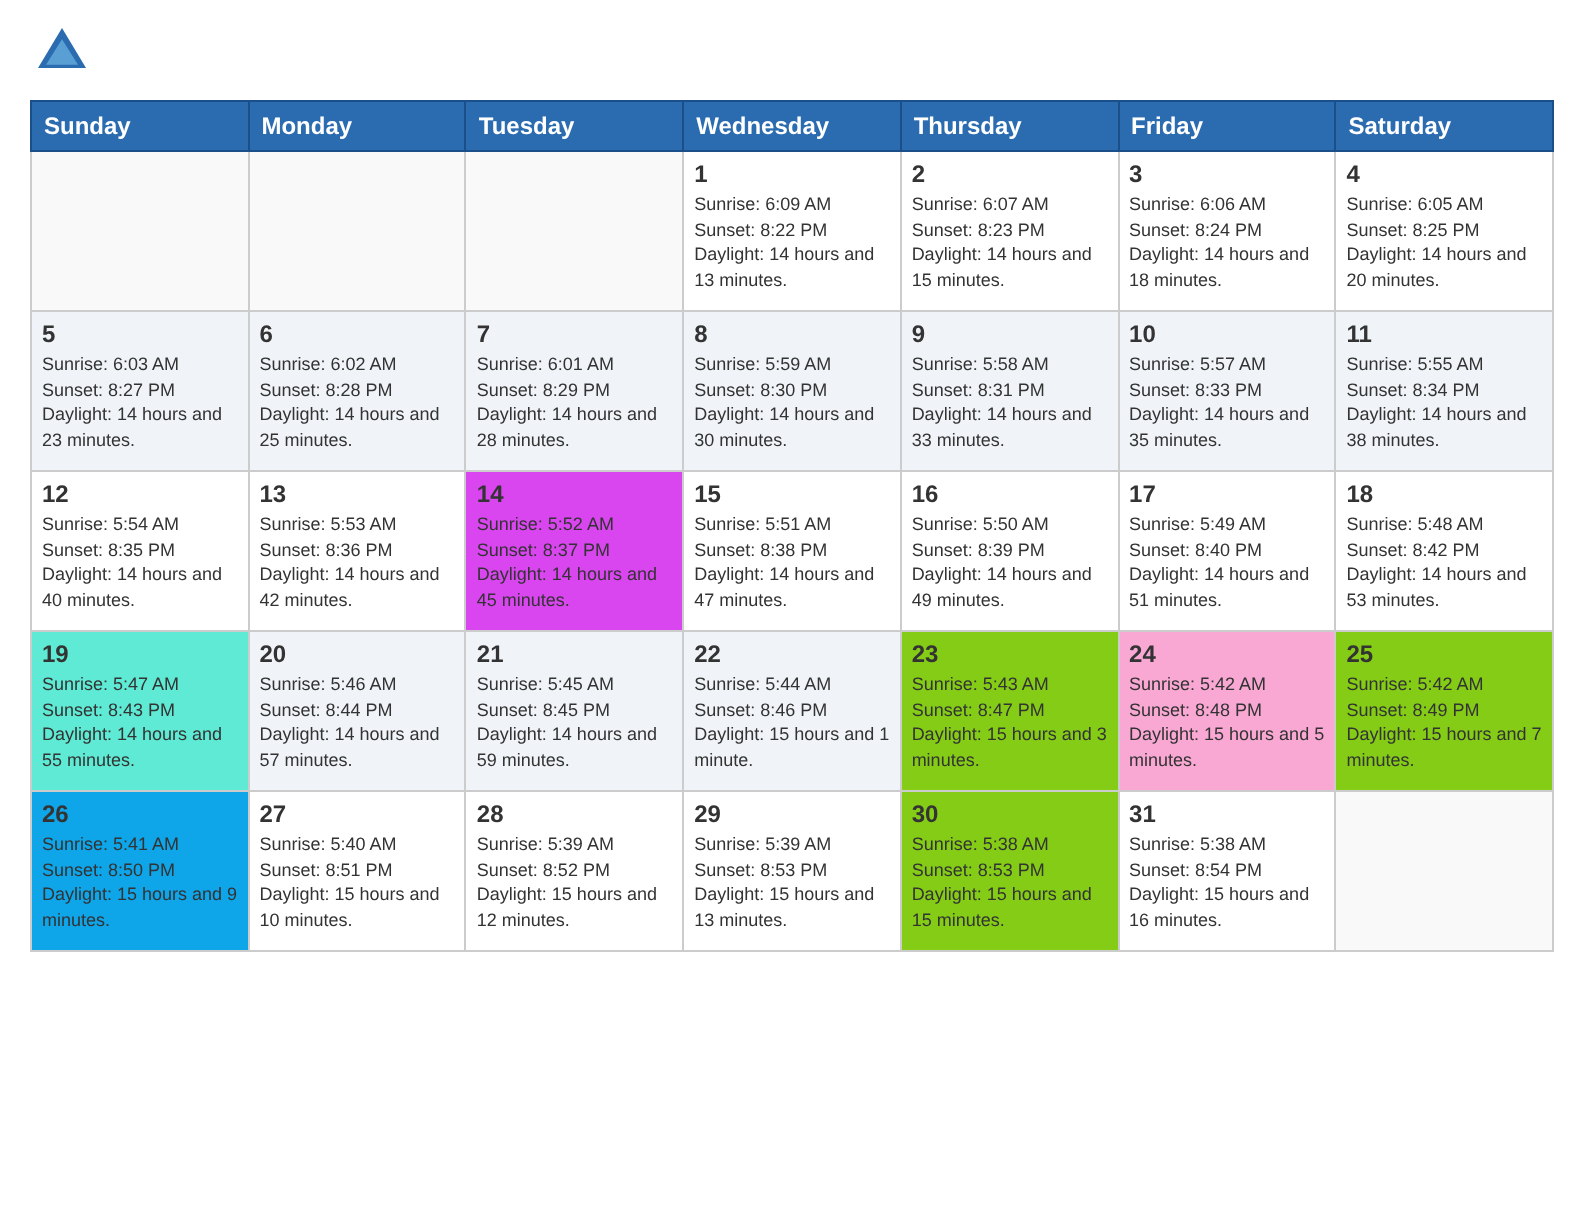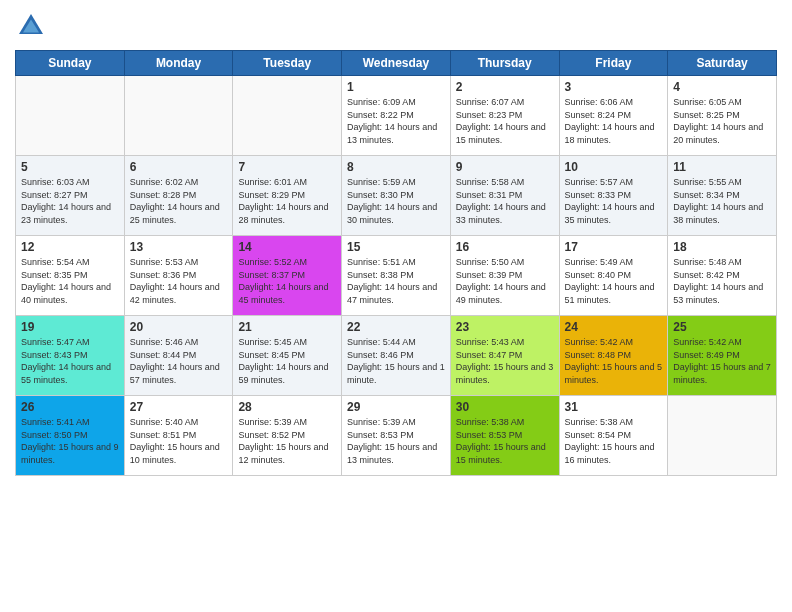--- a/index.html
+++ b/index.html
@@ -59,21 +59,21 @@
       color: #555;
     }
     .calendar-table {
       width: 100%;
       border-collapse: collapse;
       table-layout: fixed;
     }
     .calendar-table th {
       background: #2b6cb0;
       color: #fff;
-      text-align: center;
+      text-align: left;
       padding: 5px 6px;
       font-size: 12px;
       font-weight: bold;
       border: 1px solid #1a4f8a;
     }
     .calendar-table td {
       border: 1px solid #ccc;
       vertical-align: top;
       padding: 4px 5px;
       font-size: 9.5px;
@@ -294,28 +294,28 @@
 Daylight: 14 hours
 and 59 minutes.</div>
           </td>
           <td style="background: rgb(240, 244, 248);">
             <span class="day-number">22</span>
             <div class="day-info">Sunrise: 5:44 AM
 Sunset: 8:46 PM
 Daylight: 15 hours
 and 1 minute.</div>
           </td>
-          <td style="background: #bef264;">
+          <td style="background: #84cc16;">
             <span class="day-number">23</span>
             <div class="day-info">Sunrise: 5:43 AM
 Sunset: 8:47 PM
 Daylight: 15 hours
 and 3 minutes.</div>
           </td>
-          <td style="background: #eab308;">
+          <td style="background: #f9a8d4;">
             <span class="day-number">24</span>
             <div class="day-info">Sunrise: 5:42 AM
 Sunset: 8:48 PM
 Daylight: 15 hours
 and 5 minutes.</div>
           </td>
           <td style="background: #84cc16;">
             <span class="day-number">25</span>
             <div class="day-info">Sunrise: 5:42 AM
 Sunset: 8:49 PM

